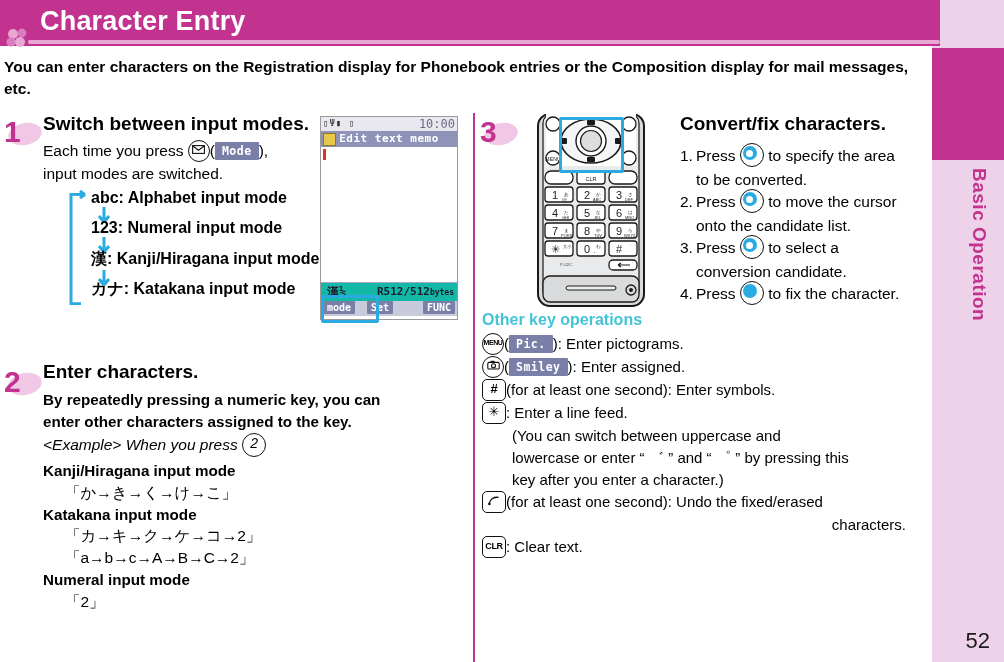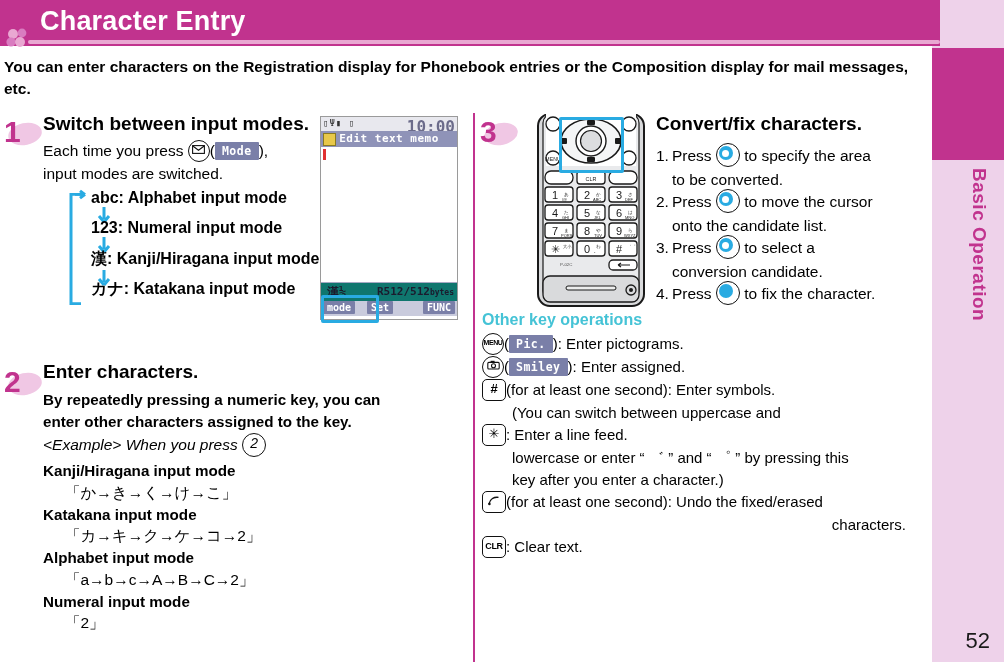--- a/index.html
+++ b/index.html
@@ -122,30 +122,30 @@
 
   
   #lcd{
     position:absolute;left:320px;top:116px;width:136px;height:202px;
     background:#fff;border:1px solid #9a9a9a;
     font-family:"DejaVu Sans Mono","Liberation Mono",monospace;
     overflow:hidden;
   }
   #lcd .statusbar{height:14px;background:#e8e8ee;position:relative;}
   #lcd .statusbar .icons{position:absolute;left:2px;top:1px;font-size:9px;color:#333;letter-spacing:1px;}
-  #lcd .statusbar .clock{position:absolute;right:2px;top:0px;font-size:16px;font-weight:bold;color:#6b6b8a;}
+  #lcd .statusbar .clock{position:absolute;right:2px;top:0px;font-size:12px;font-weight:normal;color:#6b6b8a;}
   #lcd .titlebar{
     height:16px;background:#8f93b8;color:#fff;font-size:11px;font-weight:bold;
     text-align:center;line-height:16px;position:relative;letter-spacing:0.5px;
   }
   #lcd .titlebar .memoicon{position:absolute;left:2px;top:2px;width:11px;height:11px;background:#e8c84a;border:1px solid #8a7a20;}
   #lcd .textarea{height:135px;background:#fff;position:relative;}
   #lcd .textarea .caret{position:absolute;left:2px;top:2px;width:3px;height:11px;background:#e03030;}
   #lcd .infobar{
-    height:18px;background:#0f766e;position:relative;border-top:1px solid #a6a9c2;
+    height:18px;background:#14b8a6;position:relative;border-top:1px solid #a6a9c2;
   }
   #lcd .infobar .mode{position:absolute;left:6px;top:1px;font-size:12px;font-weight:bold;color:#1b1b2e;}
   #lcd .infobar .bytes{position:absolute;right:3px;top:2px;font-size:11px;font-weight:bold;color:#1b1b2e;}
   #lcd .softbar{height:15px;background:#c9cbdd;position:relative;}
   #lcd .softbar span{
     position:absolute;top:0px;font-size:10px;font-weight:bold;color:#fff;
     background:#7a7fa8;padding:0 4px;border-radius:1px;line-height:13px;
   }
   #lcd .softbar .sk-left{left:2px;}
   #lcd .softbar .sk-mid{left:46px;}
@@ -251,21 +251,20 @@
     <div class="body-txt" style="margin-top:2px;font-style:italic;">
       <span>&lt;Example&gt; When you press</span>
       <span class="keyglyph num">2</span>
     </div>
 
     <div style="margin-top:2px;">
       <div class="bold-txt">Kanji/Hiragana input mode</div>
       <div class="body-txt" style="padding-left:22px;">「か→き→く→け→こ」</div>
       <div class="bold-txt">Katakana input mode</div>
       <div class="body-txt" style="padding-left:22px;">「カ→キ→ク→ケ→コ→2」</div>
-      <div class="bold-txt">Alphabet input mode</div>
       <div class="body-txt" style="padding-left:22px;">「a→b→c→A→B→C→2」</div>
       <div class="bold-txt">Numeral input mode</div>
       <div class="body-txt" style="padding-left:22px;">「2」</div>
     </div>
   </div>
 </div>
 
 <div id="lcd">
   <div class="statusbar">
     <span class="icons">▯Ψ▮ ▯</span>
@@ -289,21 +288,21 @@
   </div>
 </div>
 <div id="lcd-highlight"></div>
 
 <div id="col-right">
 
   <div class="step-badge" style="left:0px;top:2px;">
     <span class="blob"></span><span class="num">3</span>
   </div>
 
-  <div style="position:absolute;left:178px;top:0px;width:262px;">
+  <div style="position:absolute;left:202px;top:0px;width:262px;">
     <div class="step-title">Convert/fix characters.</div>
 
     <div style="margin-top:10px;">
       <div class="body-txt" style="position:relative;padding-left:16px;">
         <span style="position:absolute;left:0;">1.</span>
         <span>Press</span>
         <span class="navkey ring"><i></i></span>
         <span>to specify the area</span><br>
         <span>to be converted.</span>
       </div>
@@ -344,25 +343,25 @@
           <rect x="3.6" y="0.8" width="4" height="2" fill="#111"></rect>
           <circle cx="6.5" cy="5.7" r="2" fill="none" stroke="#111" stroke-width="1.1"></circle>
         </svg>
       </span><span>(</span><span class="softkey">Smiley</span><span>): Enter assigned.</span>
     </div>
 
     <div class="op-line">
       <span class="keyglyph rect" style="font-size:13px;">#</span><span>(for at least one second): Enter symbols.</span>
     </div>
 
-    <div class="op-line" style="padding-left:30px;">(You can switch between uppercase and</div>
-
     <div class="op-line">
       <span class="keyglyph rect" style="font-size:13px;">✳</span><span>: Enter a line feed.</span>
     </div>
+
+    <div class="op-line" style="padding-left:30px;">(You can switch between uppercase and</div>
     <div class="op-line" style="padding-left:30px;">lowercase or enter “ ゛ ” and “ ゜ ” by pressing this</div>
     <div class="op-line" style="padding-left:30px;">key after you enter a character.)</div>
 
     <div class="op-line">
       <span class="keyglyph rect">
         <svg width="14" height="10" viewBox="0 0 14 10" style="margin-top:4px;">
           <path d="M2 8 C3 3 7 0.8 11.5 1.4" fill="none" stroke="#111" stroke-width="1.4"></path>
           <circle cx="2.4" cy="8" r="1.3" fill="#111"></circle>
         </svg>
       </span><span>(for at least one second): Undo the fixed/erased</span>

